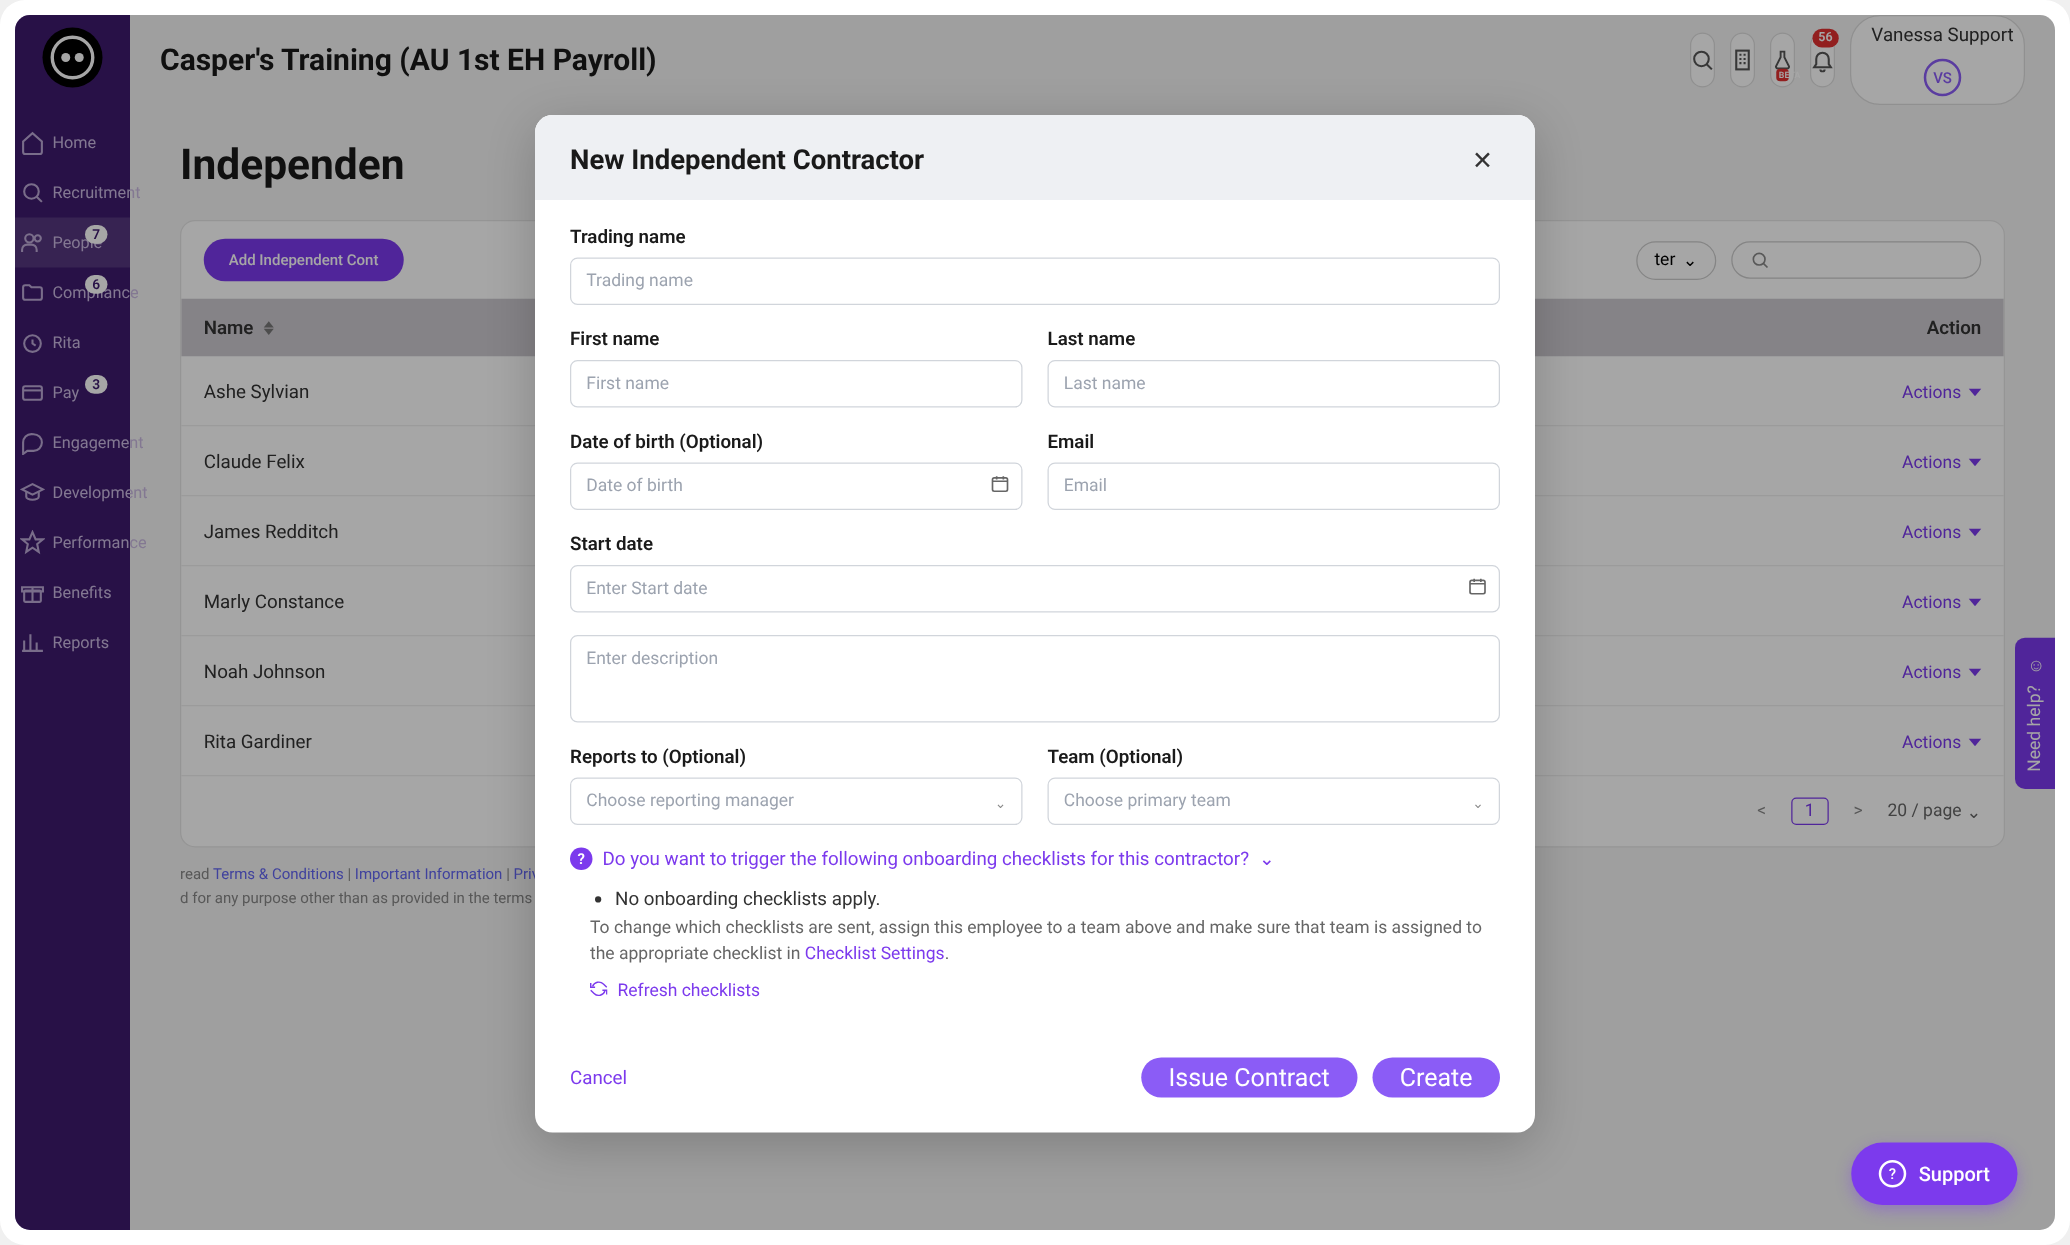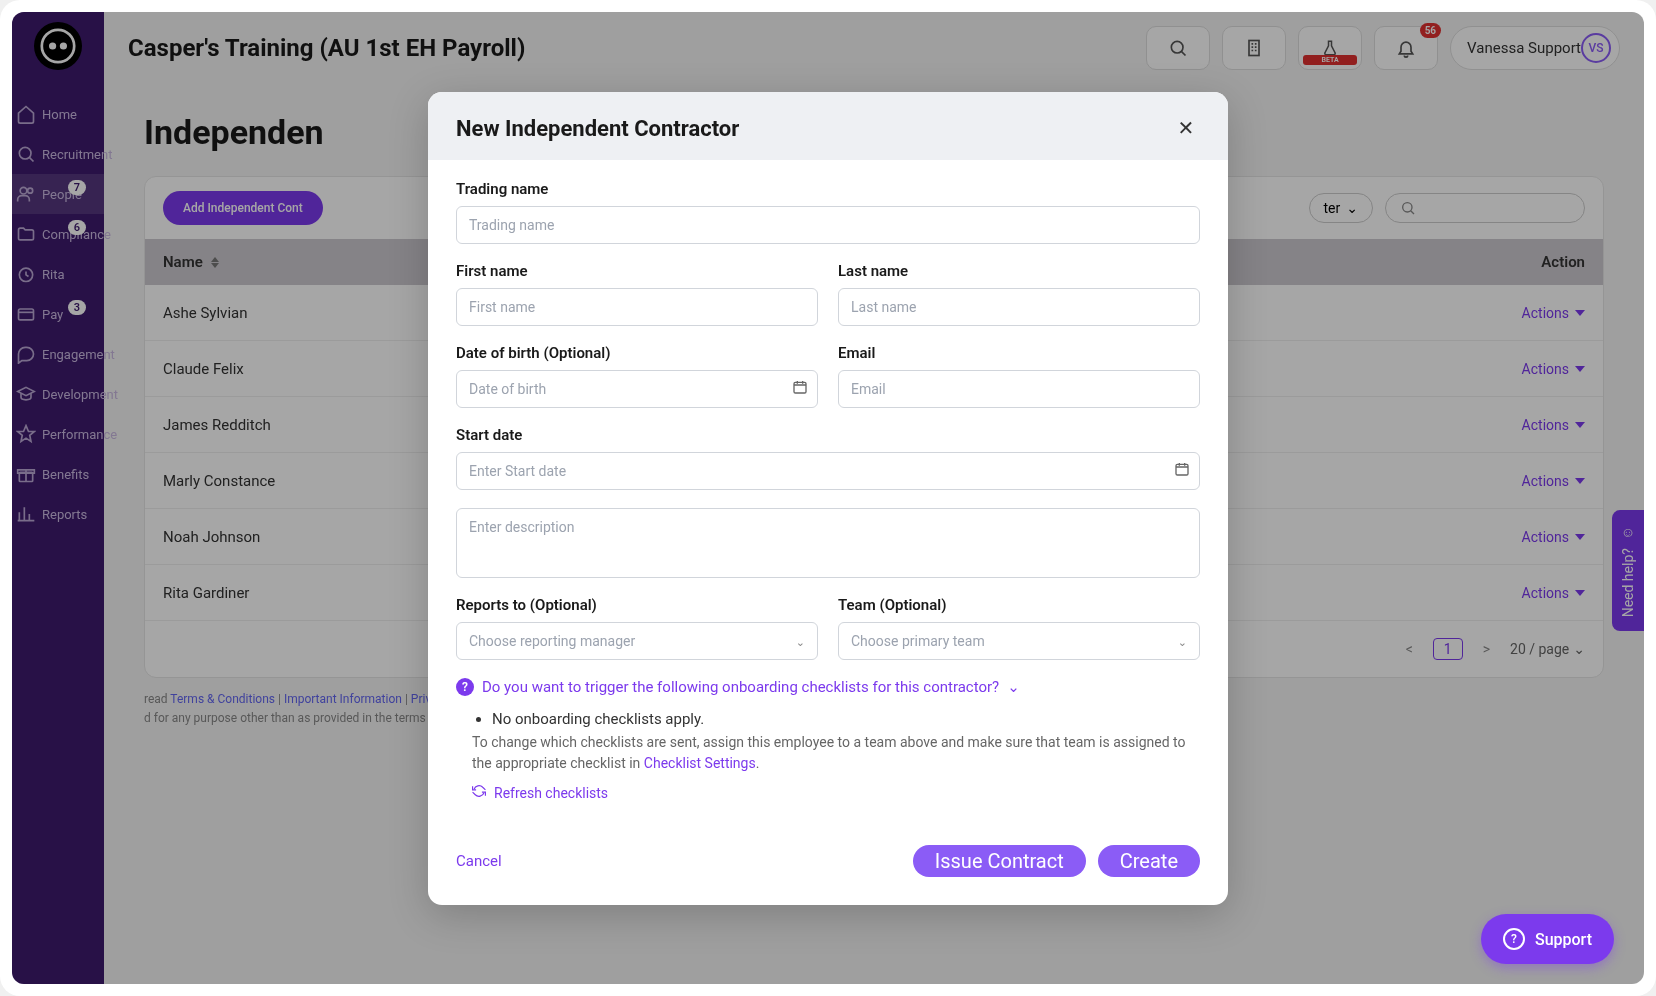--- a/index.html
+++ b/index.html
@@ -15,24 +15,24 @@
     .sidebar-item { display: flex; flex-direction: row; align-items: center; gap: 6px; padding: 10px 4px; width: 100%; cursor: pointer; position: relative; color: #c9b8e0; font-size: 12px; }
     .sidebar-item.active { background: rgba(255,255,255,0.12); }
     .sidebar-icon { width: 20px; height: 20px; opacity: 0.9; }
     .sidebar-label { font-size: 13px; text-align: center; }
     .sidebar-badge { position: absolute; top: 6px; right: 18px; background: #fff; color: #3e1b6d; font-size: 11px; font-weight: 600; padding: 1px 6px; border-radius: 10px; }
     
     
     .top-header { position: absolute; left: 92px; right: 0; top: 0; height: 72px; display: flex; align-items: center; justify-content: space-between; padding: 0 24px; z-index: 5; }
     .org-title { font-size: 24px; font-weight: 700; color: #1a1a1a; }
     .top-right { display: flex; align-items: center; gap: 12px; }
-    .top-icon-btn { width: 64px; height: 44px; border: 1px solid #ddd; border-radius: 10px; background: #fff; display: flex; align-items: center; justify-content: center; cursor: pointer; position: relative; }
+    .top-icon-btn { width: 20px; height: 44px; border: 1px solid #ddd; border-radius: 10px; background: #fff; display: flex; align-items: center; justify-content: center; cursor: pointer; position: relative; }
     .top-icon-btn .badge-red { position: absolute; top: -4px; right: -4px; background: #e03131; color: #fff; font-size: 10px; font-weight: 600; padding: 2px 5px; border-radius: 8px; }
     .top-icon-btn .badge-beta { position: absolute; bottom: 4px; left: 4px; right: 4px; background: #e03131; color: #fff; font-size: 7px; font-weight: 600; padding: 1px 2px; border-radius: 3px; text-align: center; }
-    .user-chip { display: flex; align-items: center; gap: 0; border: 1px solid #ddd; border-radius: 24px; padding: 6px 8px 6px 16px; background: #fff; cursor: pointer; }
+    .user-chip { display: flex; align-items: center; gap: 10px; border: 1px solid #ddd; border-radius: 24px; padding: 6px 8px 6px 16px; background: #fff; cursor: pointer; flex-direction: column; }
     .user-name { font-size: 15px; color: #333; }
     .user-avatar { width: 30px; height: 30px; border-radius: 50%; border: 2px solid #8b5cf6; display: flex; align-items: center; justify-content: center; font-size: 12px; color: #8b5cf6; font-weight: 500; }
     
     
     .main-content { position: absolute; left: 92px; right: 0; top: 80px; bottom: 0; padding: 20px 40px; }
     .page-title { font-size: 34px; font-weight: 700; color: #1a1a1a; margin-bottom: 24px; }
     
     .content-card { background: #fff; border: 1px solid #e5e5e5; border-radius: 12px; padding: 0; overflow: hidden; }
     .card-toolbar { display: flex; align-items: center; justify-content: space-between; padding: 14px 18px; }
     .add-btn { background: #7c3aed; color: #fff; border: none; padding: 10px 20px; border-radius: 20px; font-size: 12px; font-weight: 500; cursor: pointer; }

